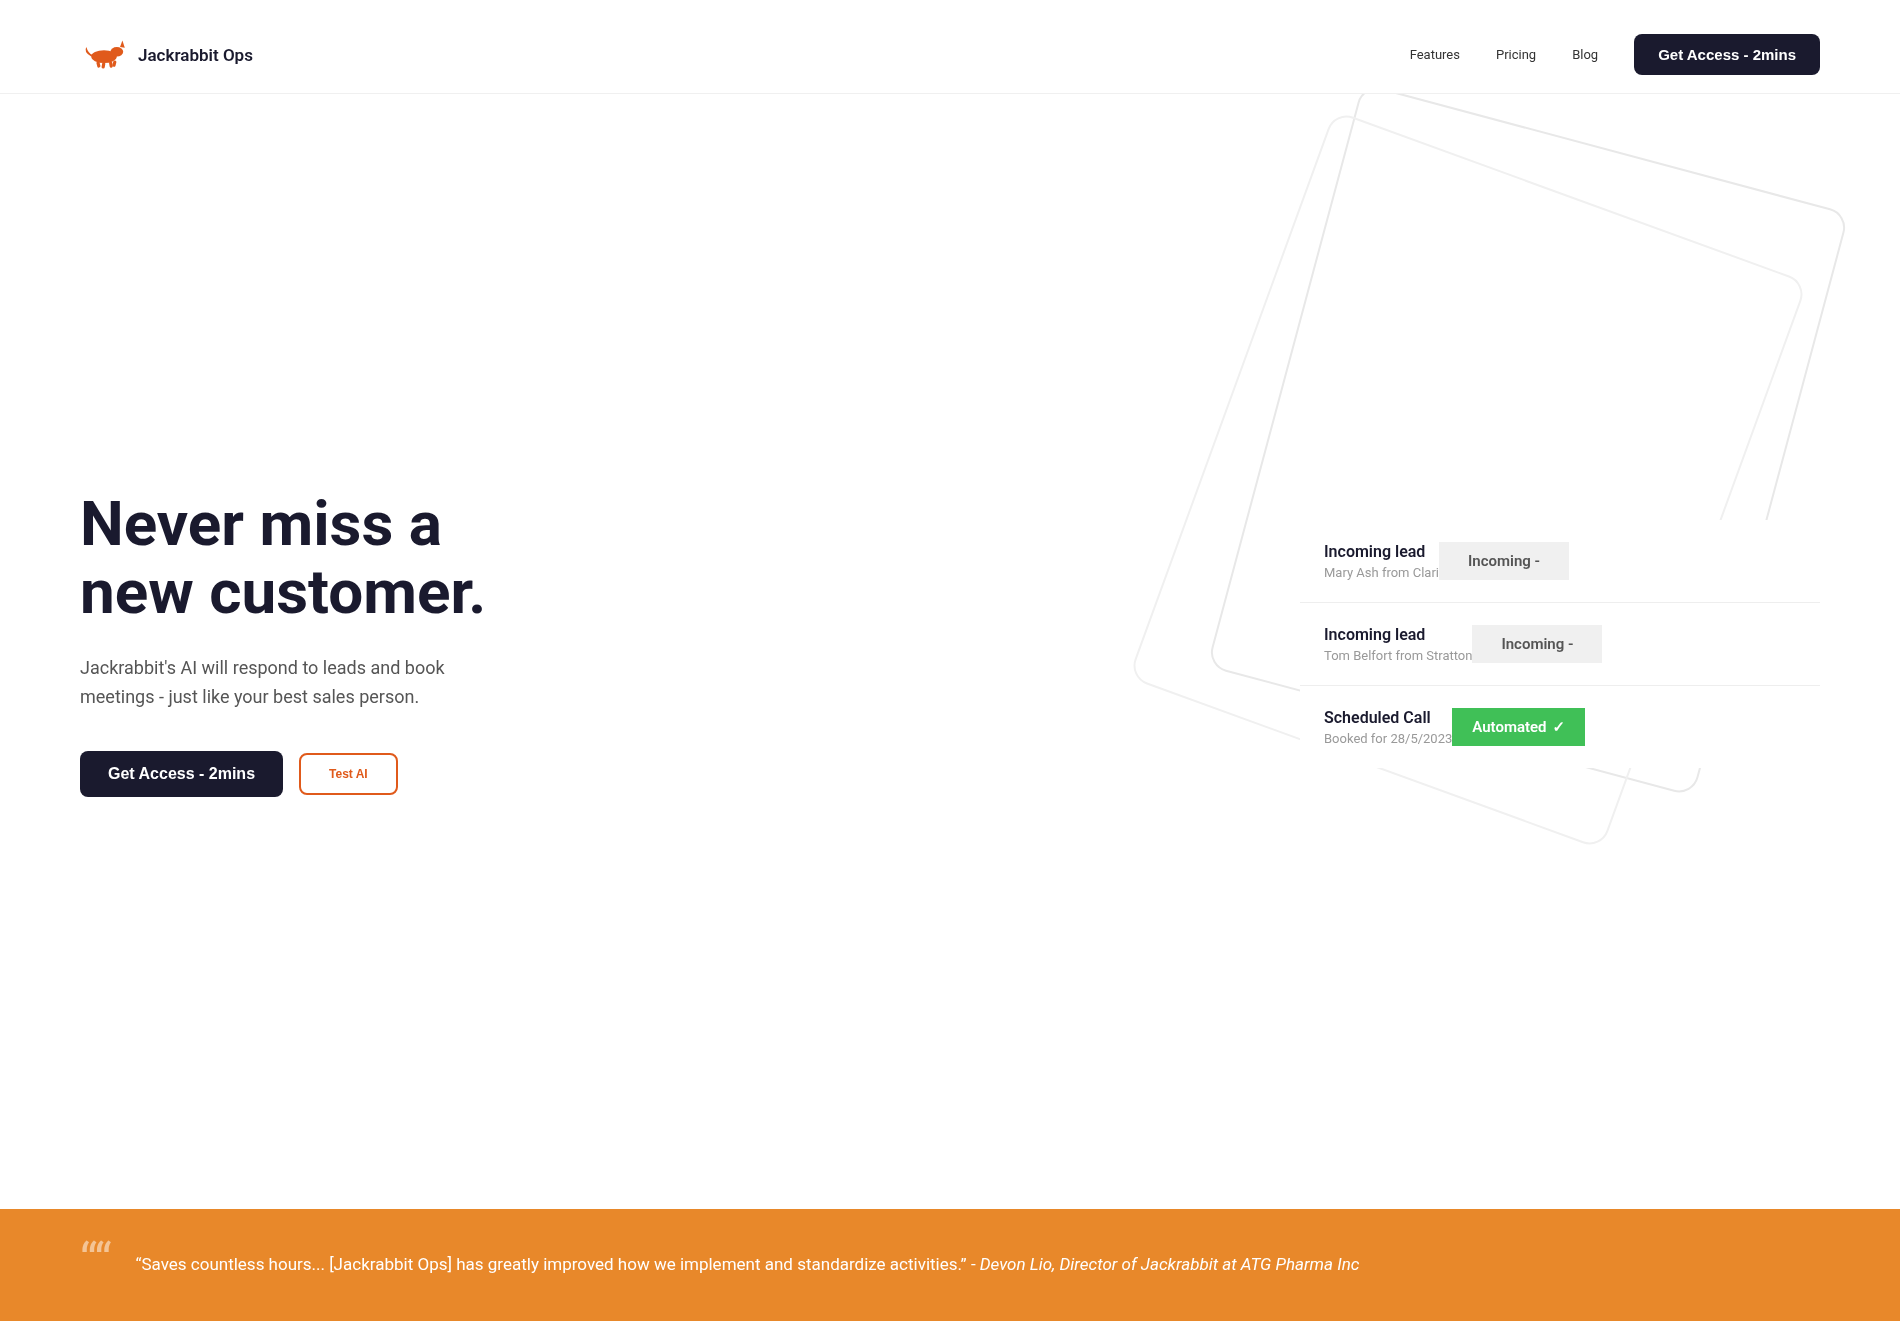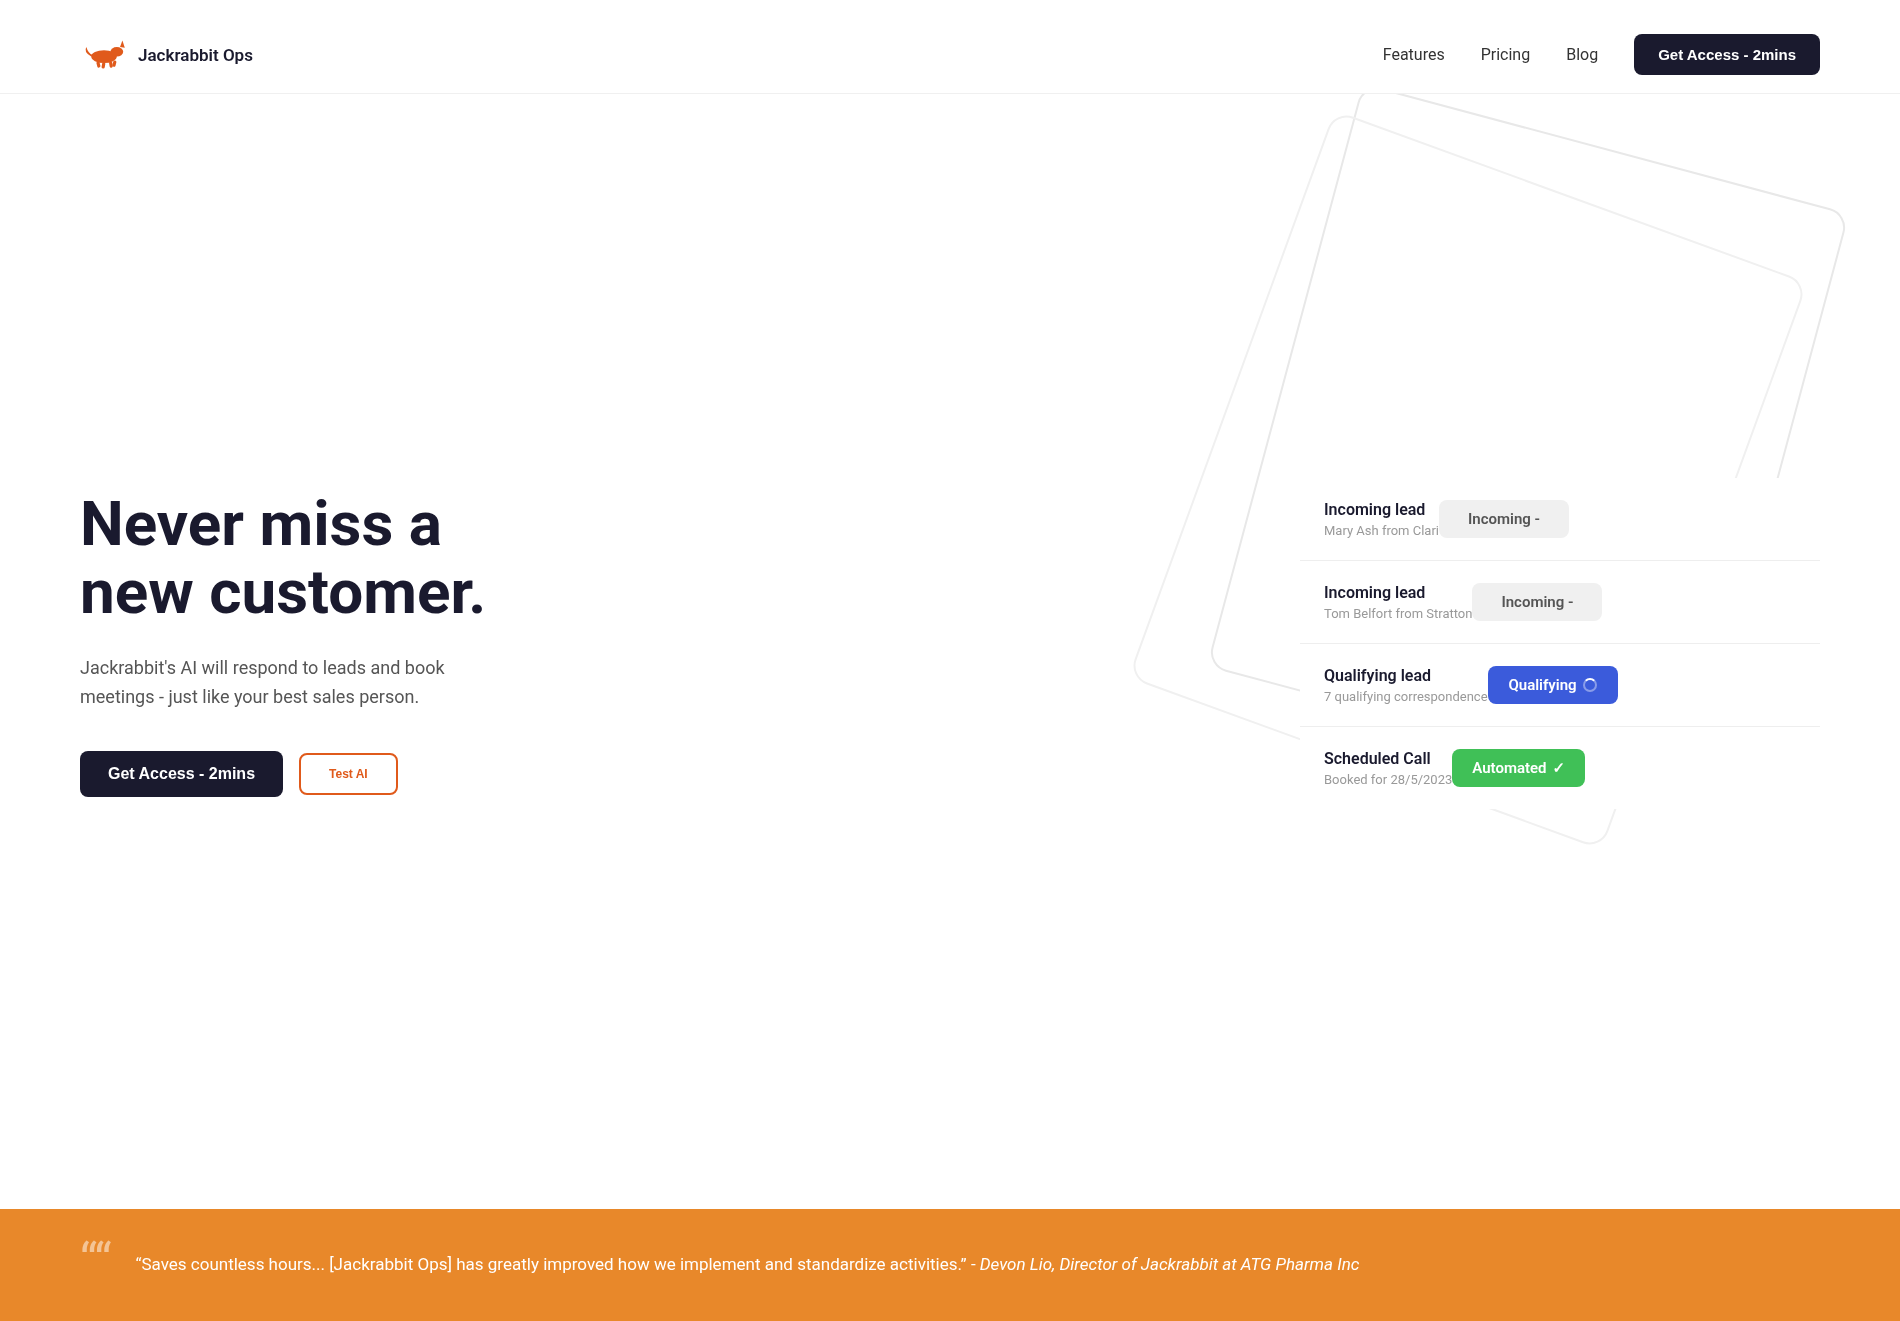--- a/index.html
+++ b/index.html
@@ -20,21 +20,21 @@
     .logo-icon {
       width: 48px; height: 32px;
     }
     .logo-text {
       font-size: 17px; font-weight: 600; color: #1a1a2e;
     }
     .nav-links {
       display: flex; align-items: center; gap: 36px;
     }
     .nav-link {
-      font-size: 16px; color: #333; text-decoration: none; cursor: pointer;
+      font-size: 13px; color: #333; text-decoration: none; cursor: pointer;
     }
     .nav-cta {
       background: #1a1a2e;
       color: #fff;
       border: none;
       padding: 12px 24px;
       border-radius: 8px;
       font-size: 15px;
       font-weight: 600;
       cursor: pointer;
@@ -144,21 +144,21 @@
       font-weight: 600;
       color: #1a1a2e;
       margin-bottom: 4px;
     }
     .lead-sub {
       font-size: 13px;
       color: #999;
     }
     .status-badge {
       padding: 10px 20px;
-      border-radius: 8px;
+      border-radius: 0;
       font-size: 15px;
       font-weight: 600;
       min-width: 130px;
       text-align: center;
       display: flex;
       align-items: center;
       justify-content: center;
       gap: 6px;
     }
     .badge-incoming {
@@ -269,30 +269,20 @@
     <div class="lead-card">
       <div class="lead-info">
         <div class="lead-title">Incoming lead</div>
         <div class="lead-sub">Tom Belfort from Stratton</div>
       </div>
       <div class="status-badge badge-incoming">
         <span>Incoming -</span>
       </div>
     </div>
 
-    <div class="lead-card">
-      <div class="lead-info">
-        <div class="lead-title">Qualifying lead</div>
-        <div class="lead-sub">7 qualifying correspondence</div>
-      </div>
-      <div class="status-badge badge-qualifying">
-        <span>Qualifying</span>
-        <span class="spinner"></span>
-      </div>
-    </div>
 
     <div class="lead-card">
       <div class="lead-info">
         <div class="lead-title">Scheduled Call</div>
         <div class="lead-sub">Booked for 28/5/2023</div>
       </div>
       <div class="status-badge badge-automated">
         <span>Automated</span>
         <span class="checkmark">✓</span>
       </div>

